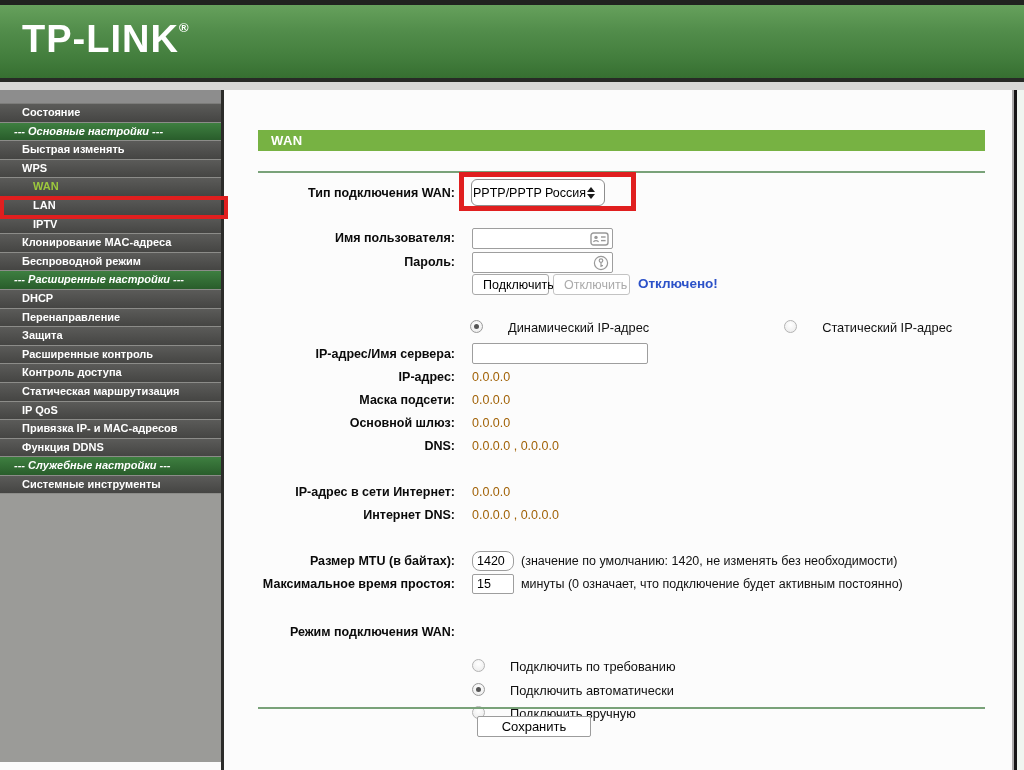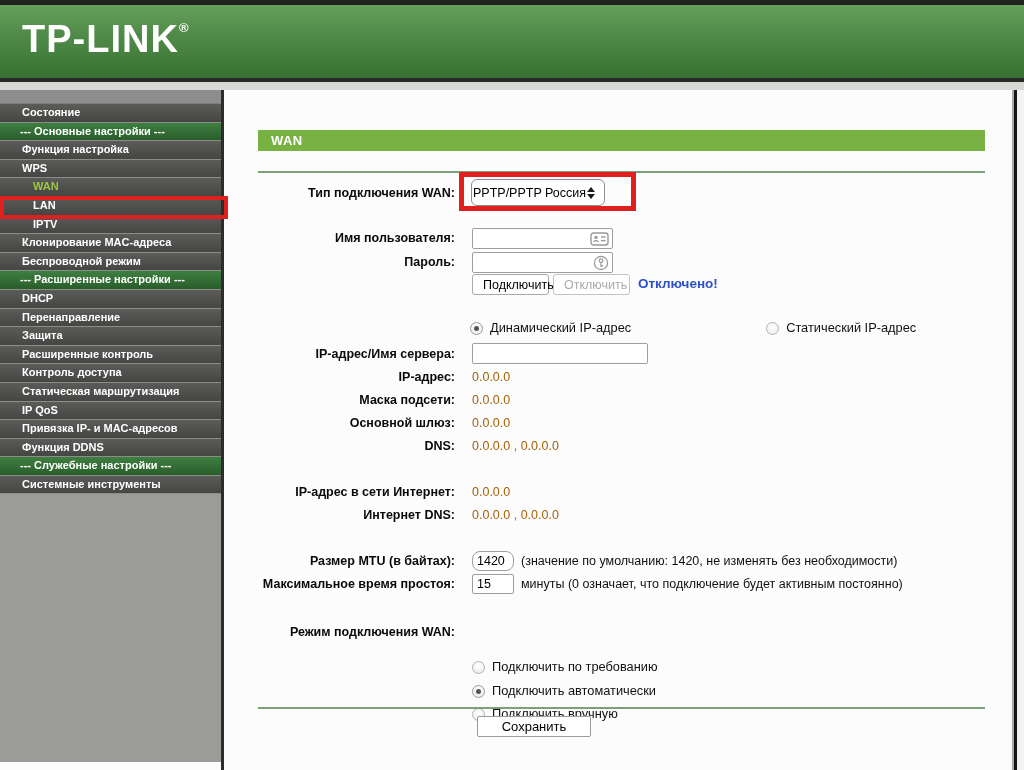--- a/index.html
+++ b/index.html
@@ -16,21 +16,21 @@
 
   
   .bodyrow { display:flex; height:680px; }
 
   
   .sidebar { width:224px; border-right:3px solid #2c2c2a; background:#9b9b98; display:flex; flex-direction:column; }
   .side-cap { height:14px; background:#8d8d8d; border-bottom:1px solid #7c7c7a; }
   .srow { height:18.6px; line-height:17.4px; font-size:11px; font-weight:bold; color:#fff;
           padding-left:22px; background:linear-gradient(180deg,#5b5b59,#454543);
           border-bottom:1px solid #8c8c89; cursor:pointer; white-space:nowrap; }
-  .srow.section { padding-left:20px; background:linear-gradient(180deg,#3e7f40,#295d2b); }
+  .srow.section { padding-left:14px; background:linear-gradient(180deg,#3e7f40,#295d2b);font-style:italic; }
   .srow.active { background:linear-gradient(180deg,#6cb545,#50a02f); }
   .srow.sub { padding-left:33px; }
   .srow.current span { color:#9dc93d; }
   .side-fill { flex:1; background:#9b9b98; }
   .side-bottom { height:8px; background:#fbfbfb; }
 
   
   .content { position:relative; width:788px; background:#fcfcfc; }
   .edge-a { width:2px; background:#ababab; }
   .edge-b { width:3px; background:#161616; }
@@ -66,21 +66,21 @@
 
   .btn { position:absolute; height:21px; background:#fff; border:1px solid #a9a9a9;
          border-radius:3px; font-size:12.5px; color:#000; cursor:pointer;
          font-family:inherit; padding:0 10px; }
   .btn:disabled { color:#aaa; border-color:#c3c3c3; cursor:default; }
   .btn-connect { left:248px; top:184px; width:77px; }
   .btn-disconnect { left:329px; top:184px; width:77px; }
   .btn-save { left:253px; top:626px; width:114px; height:21px; font-size:13px; border-color:#9c9c9c; border-radius:2px; }
   .status { position:absolute; left:414px; top:186px; font-weight:bold; font-size:13.5px; color:#2b51c8; }
 
-  .radio-opt { display:flex; align-items:flex-end; gap:7px; cursor:pointer; }
+  .radio-opt { display:flex; align-items:flex-start; gap:25px; cursor:pointer; }
   .radio { width:13px; height:13px; border-radius:50%; border:1px solid #b3b3b3;
            background:radial-gradient(circle at 50% 35%, #ffffff, #e9e9e9); position:relative; flex:0 0 auto; }
   .radio-opt.selected .radio { border-color:#9a9a9a; }
   .radio-opt.selected .radio::after { content:""; position:absolute; left:3px; top:3px;
            width:5px; height:5px; border-radius:50%; background:#555; }
   .radio-label { font-size:12.8px; color:#111; white-space:nowrap; }
   .ipmode-row { position:absolute; left:246px; top:230px; display:flex; gap:23px; }
   .ipmode-row .radio-opt:last-child { margin-left:112px; }
   .wanmode-col { position:absolute; left:248px; top:528px; display:flex; flex-direction:column; gap:8.5px;margin-top:41px; }
 
@@ -109,21 +109,21 @@
 
           <div class="srow item">
             <span>Состояние</span>
           </div>
 
           <div class="srow section">
             <span>--- Основные настройки ---</span>
           </div>
 
           <div class="srow item">
-            <span>Функция настройка</span>
+            <span>Быстрая изменять</span>
           </div>
 
           <div class="srow item">
             <span>WPS</span>
           </div>
 
 
           <div class="srow sub current">
             <span>WAN</span>
           </div>

